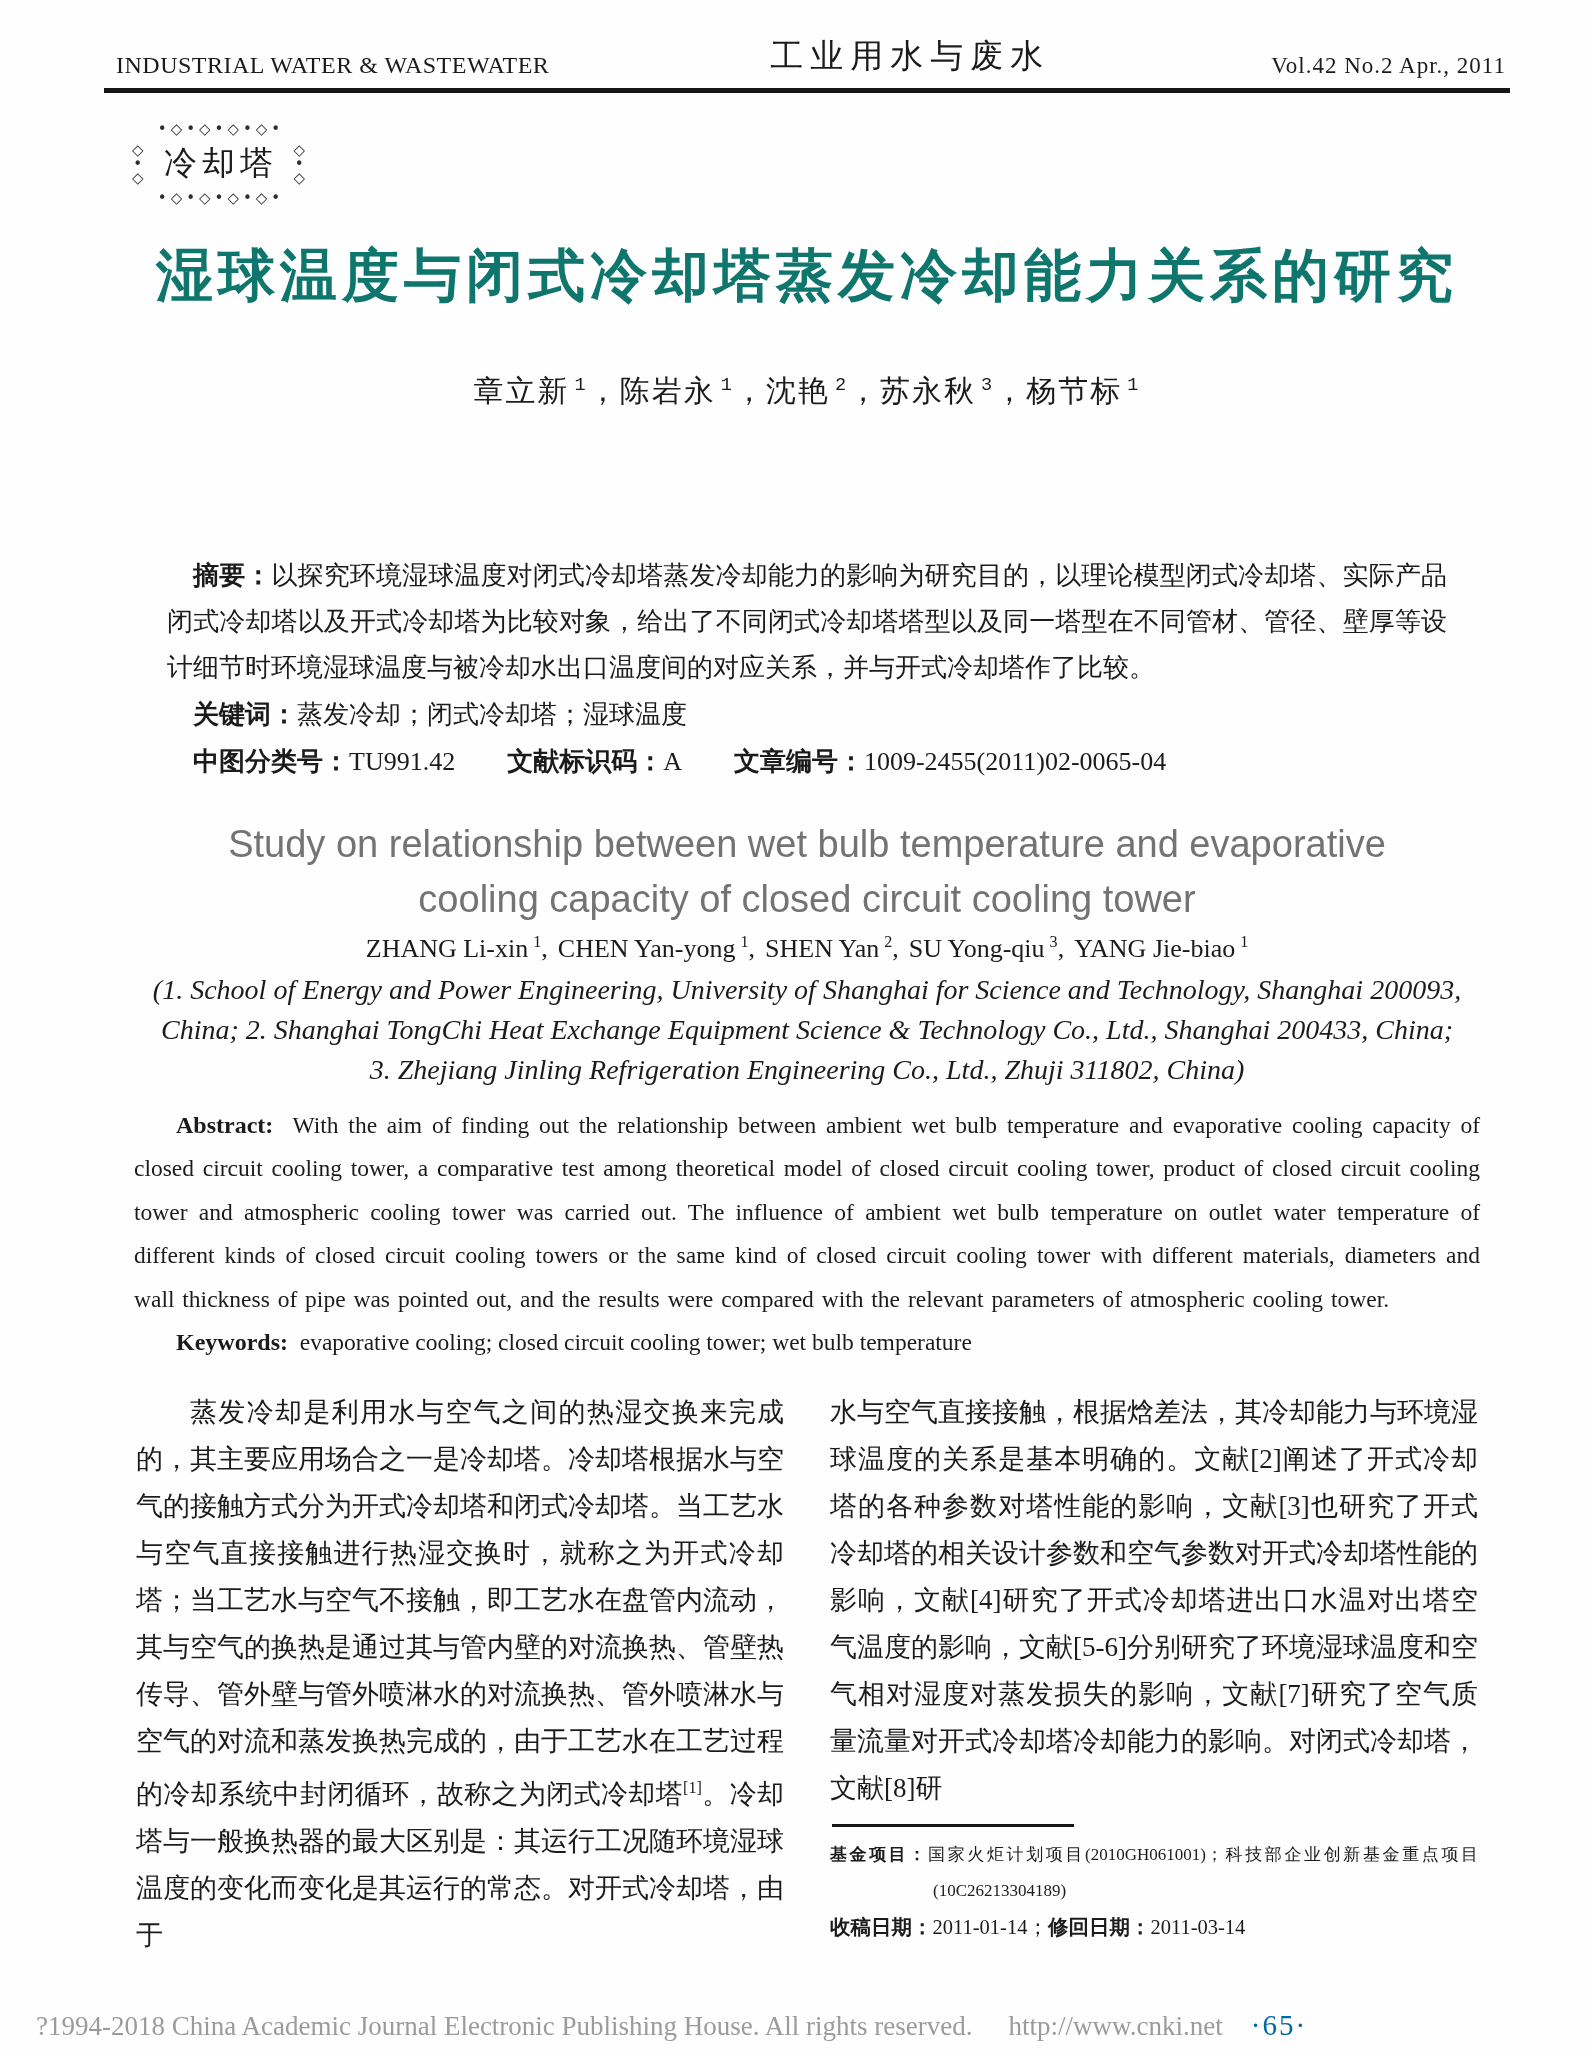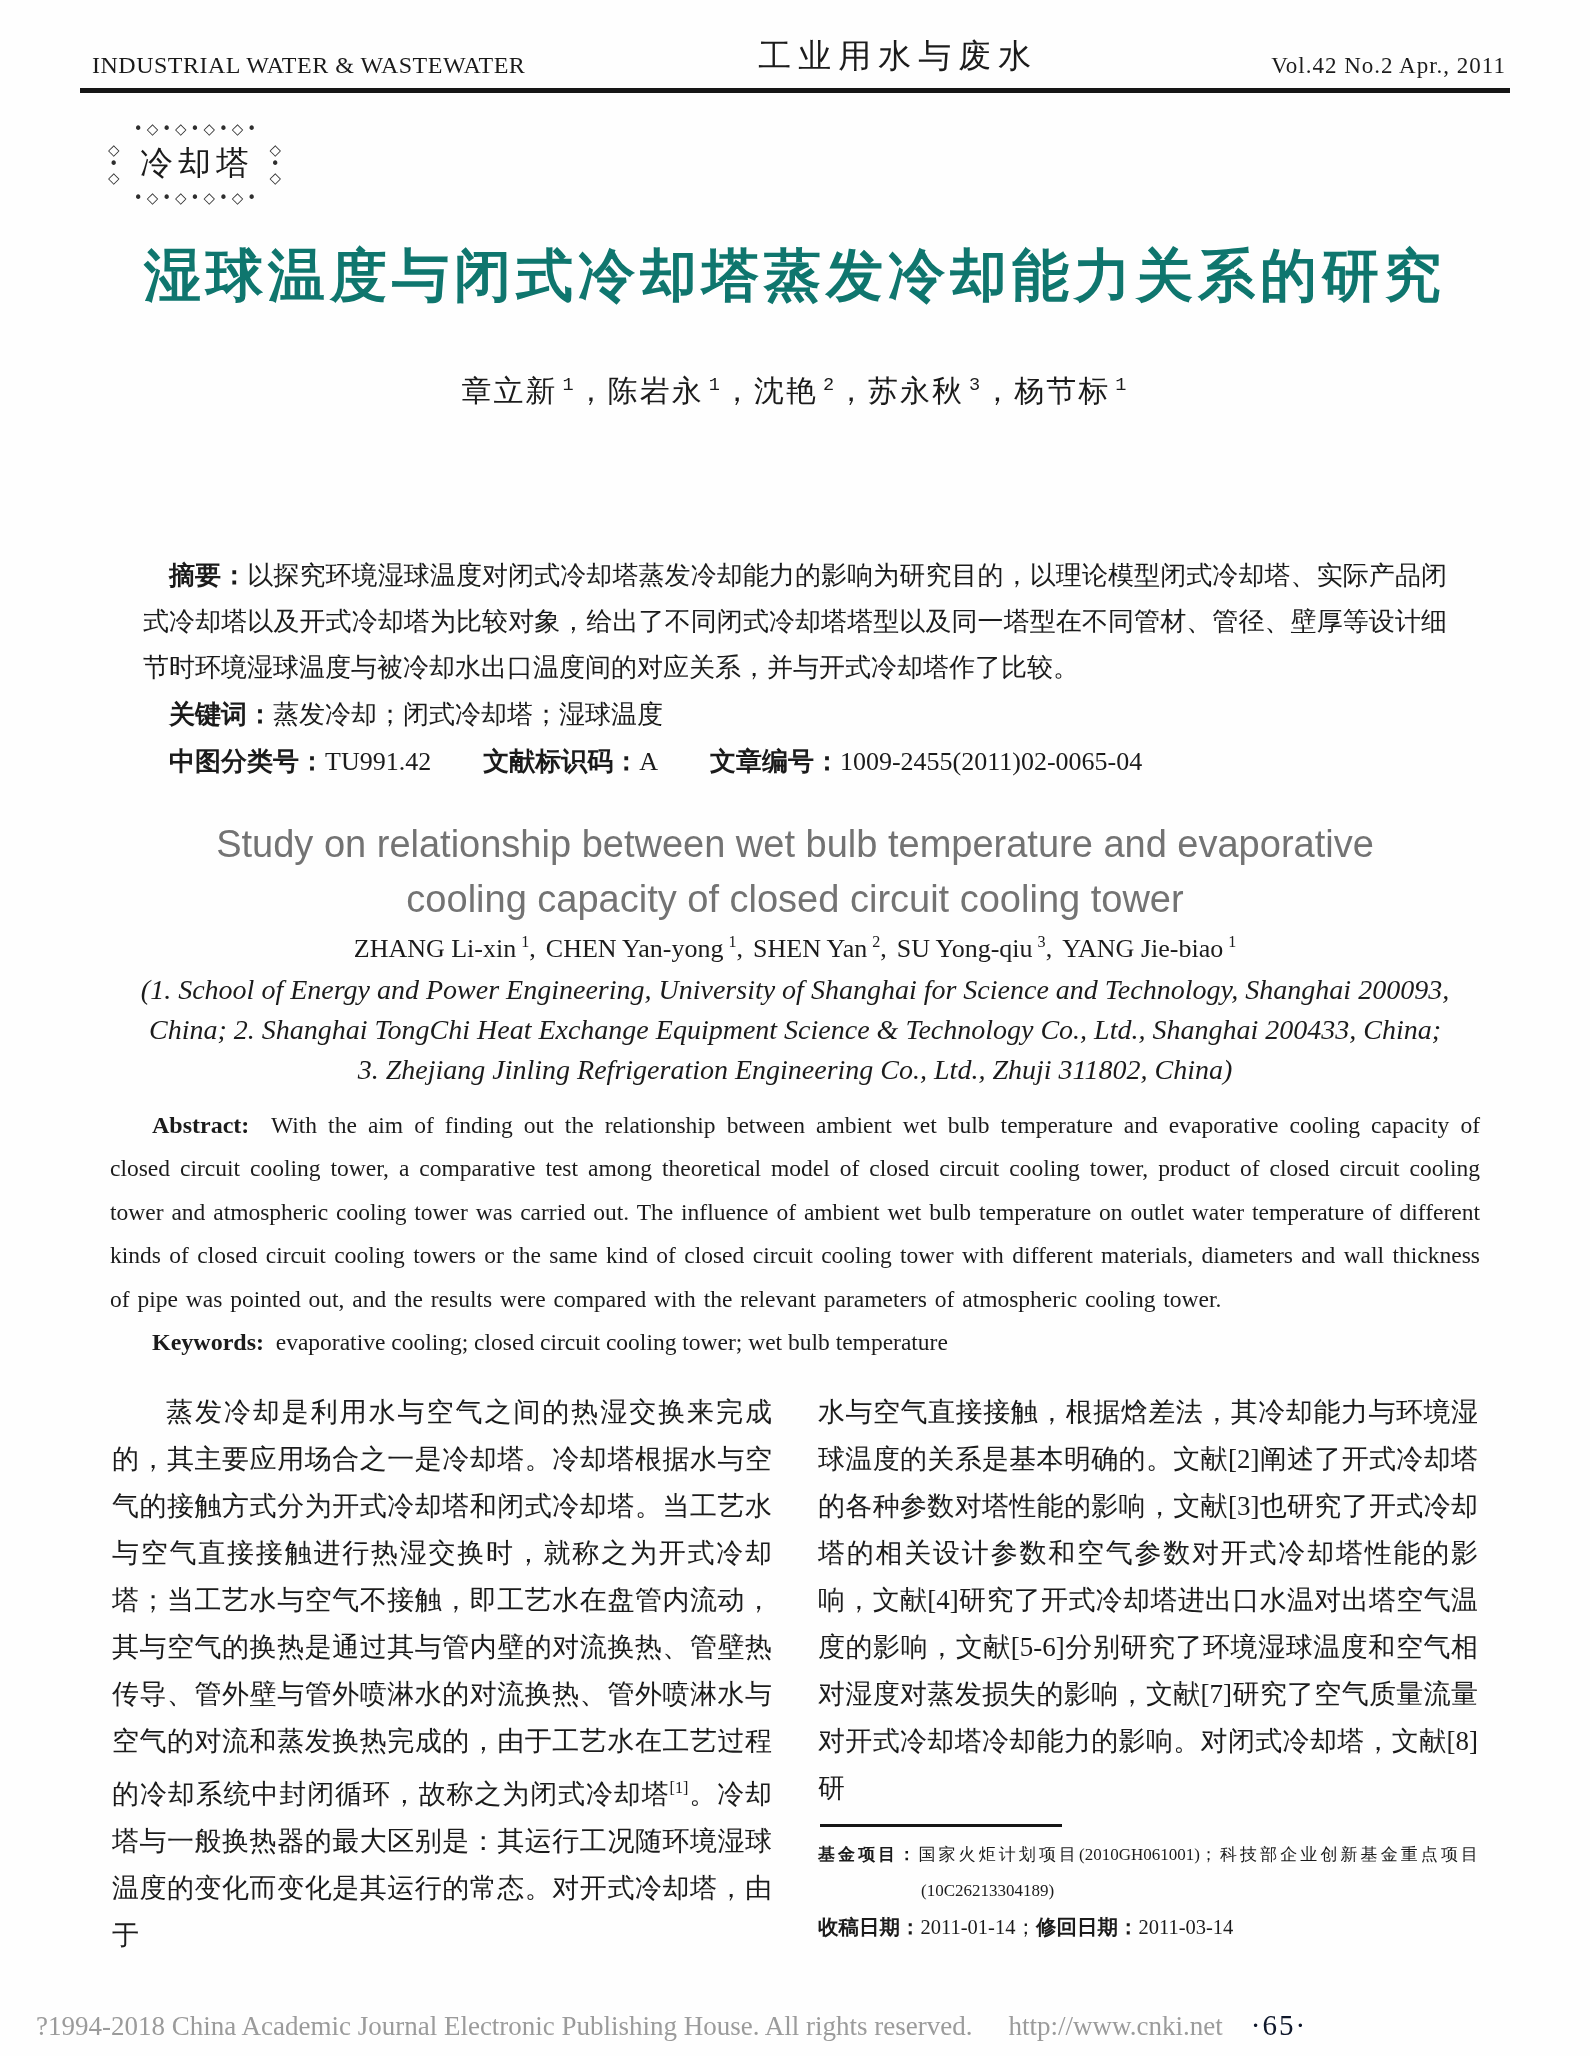--- a/index.html
+++ b/index.html
@@ -5,20 +5,21 @@
   * { margin:0; padding:0; box-sizing:border-box; }
   html,body { background:#ffffff; }
   .page {
     position:relative;
     width:1590px; height:2056px;
     margin:0 auto;
     background:#fefefe;
     color:#1b1b1b;
     font-family:"Liberation Serif", serif;
     overflow:hidden;
+    padding-left:24px;
   }
 
   
   .journal-header {
     display:flex; justify-content:space-between; align-items:flex-end;
     margin:34px 84px 0 92px;
   }
   .journal-en { font-size:24px; letter-spacing:0.5px; }
   .journal-cn { font-size:33px; letter-spacing:7px; font-weight:500; }
   .issue-info { font-size:23px; letter-spacing:1px; }
@@ -112,21 +113,21 @@
   .dates { font-size:20.5px; line-height:36px; }
   .fund b, .dates b { font-family:"Liberation Sans", sans-serif; font-weight:700; }
 
   
   .page-footer {
     position:absolute; left:36px; right:30px; bottom:14px;
     display:flex; align-items:baseline;
     color:#9b9b9b; font-size:27px;
   }
   .page-footer .url { margin-left:36px; }
-  .page-no { margin-left:28px; color:#0f172a; font-size:29px; letter-spacing:2px; }
+  .page-no { margin-left:28px; color:#0369a1; font-size:29px; letter-spacing:2px; }
 </style>
 </head>
 <body>
 
 <div class="page">
 
   
   <div class="journal-header">
     <span class="journal-en">INDUSTRIAL WATER &amp; WASTEWATER</span>
     <span class="journal-cn">工业用水与废水</span>

